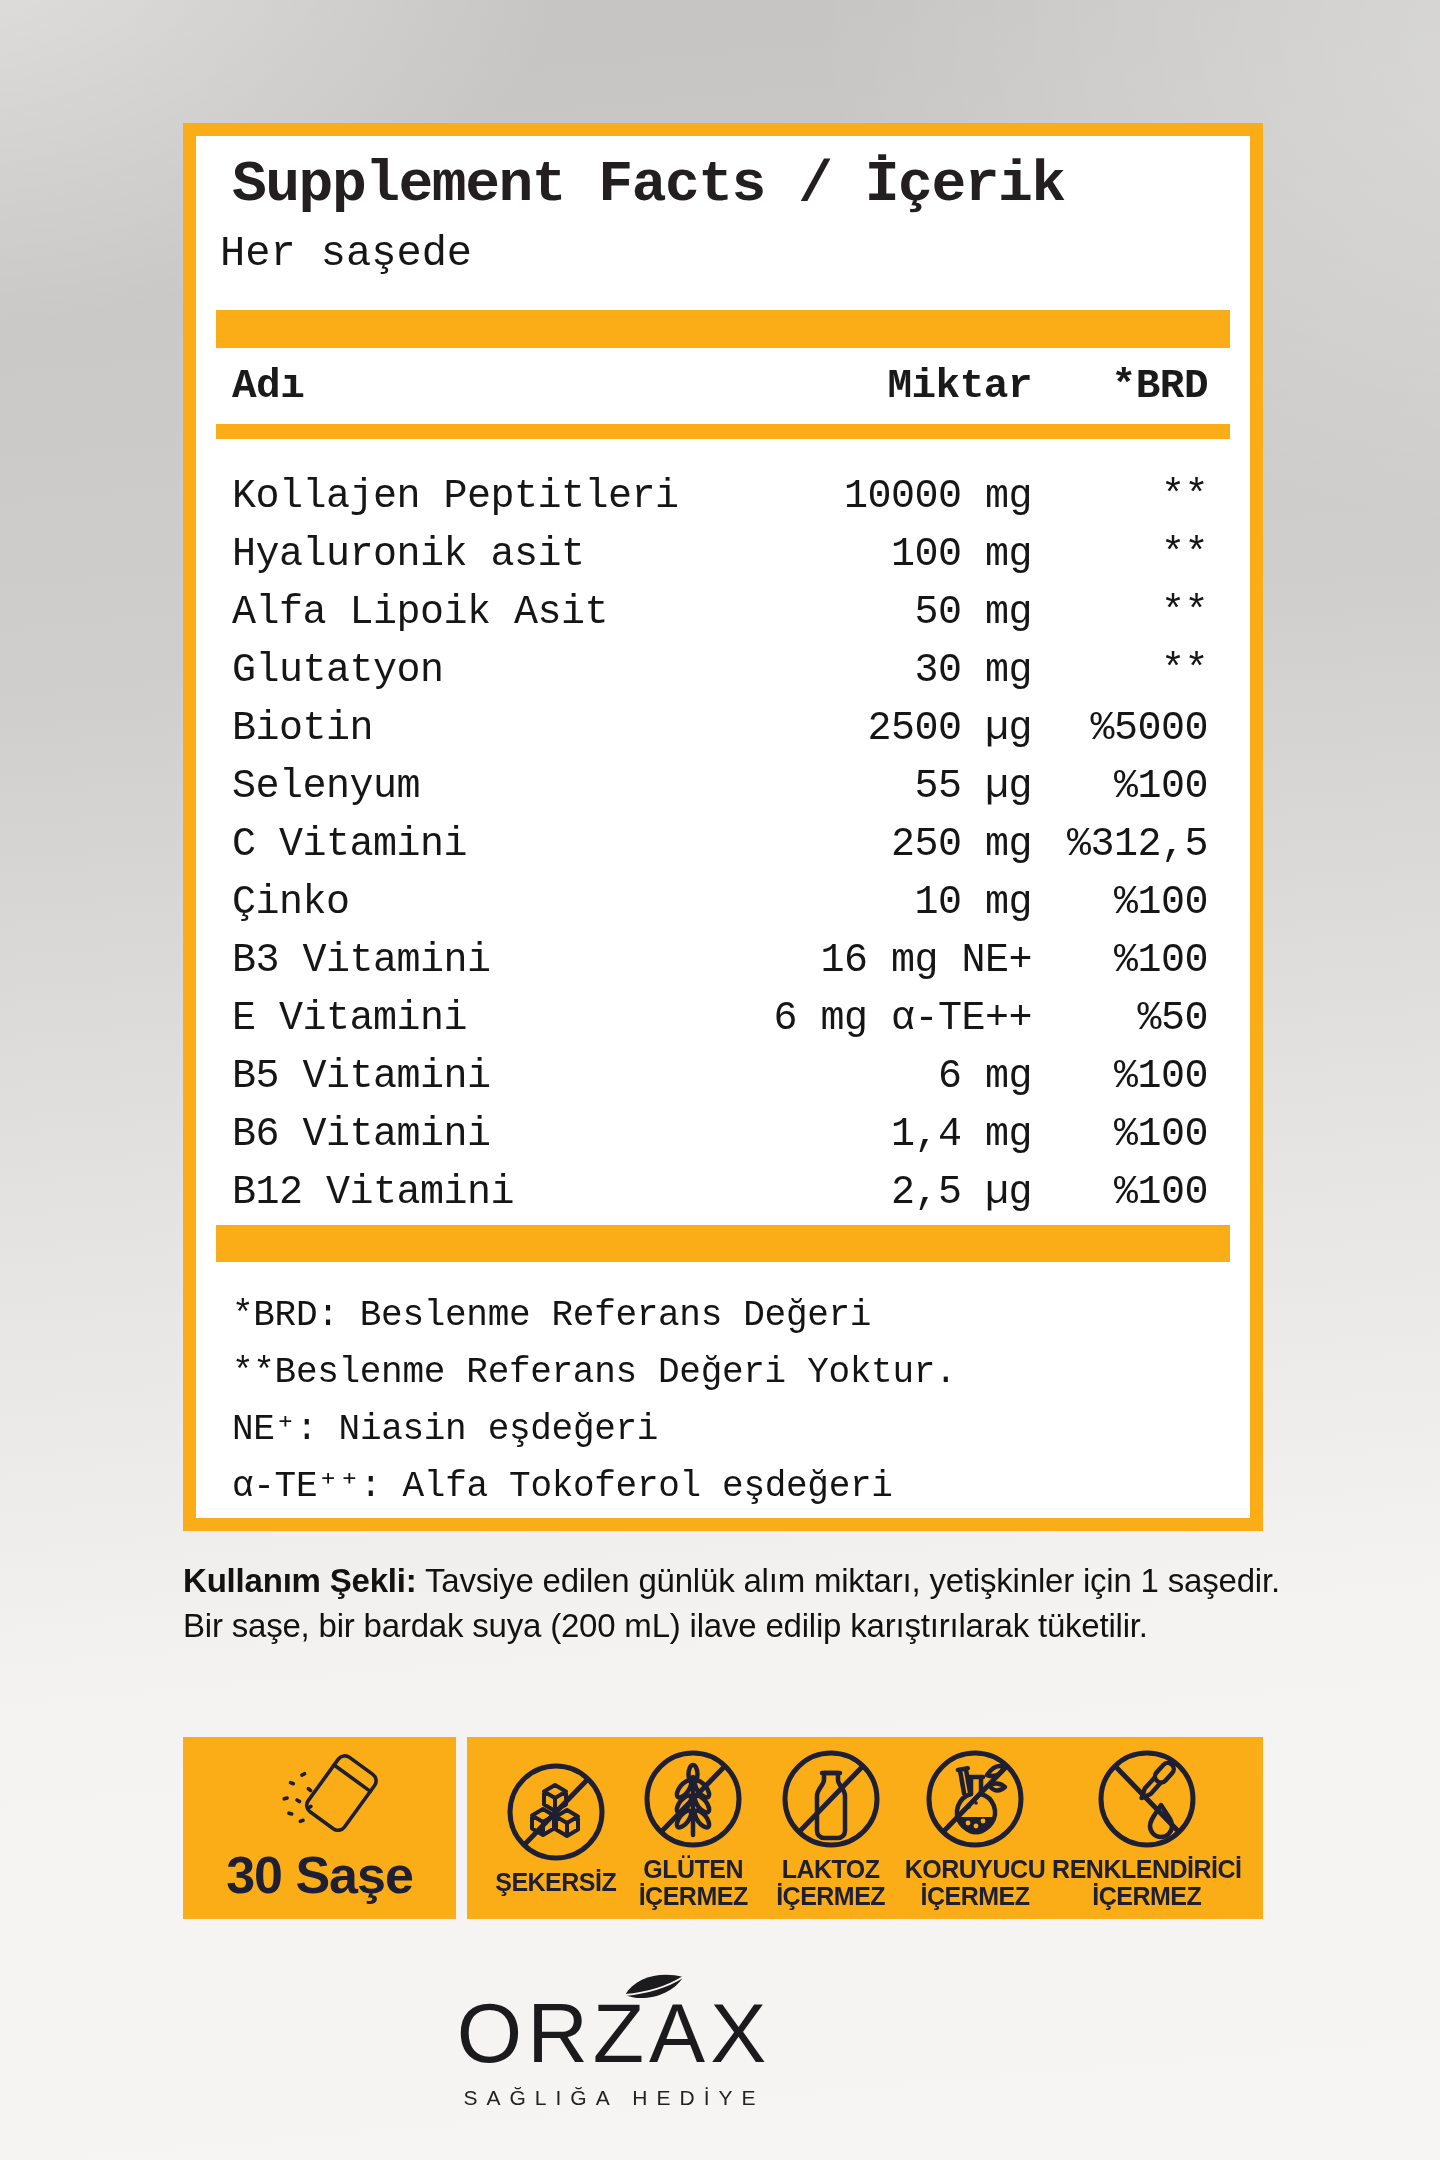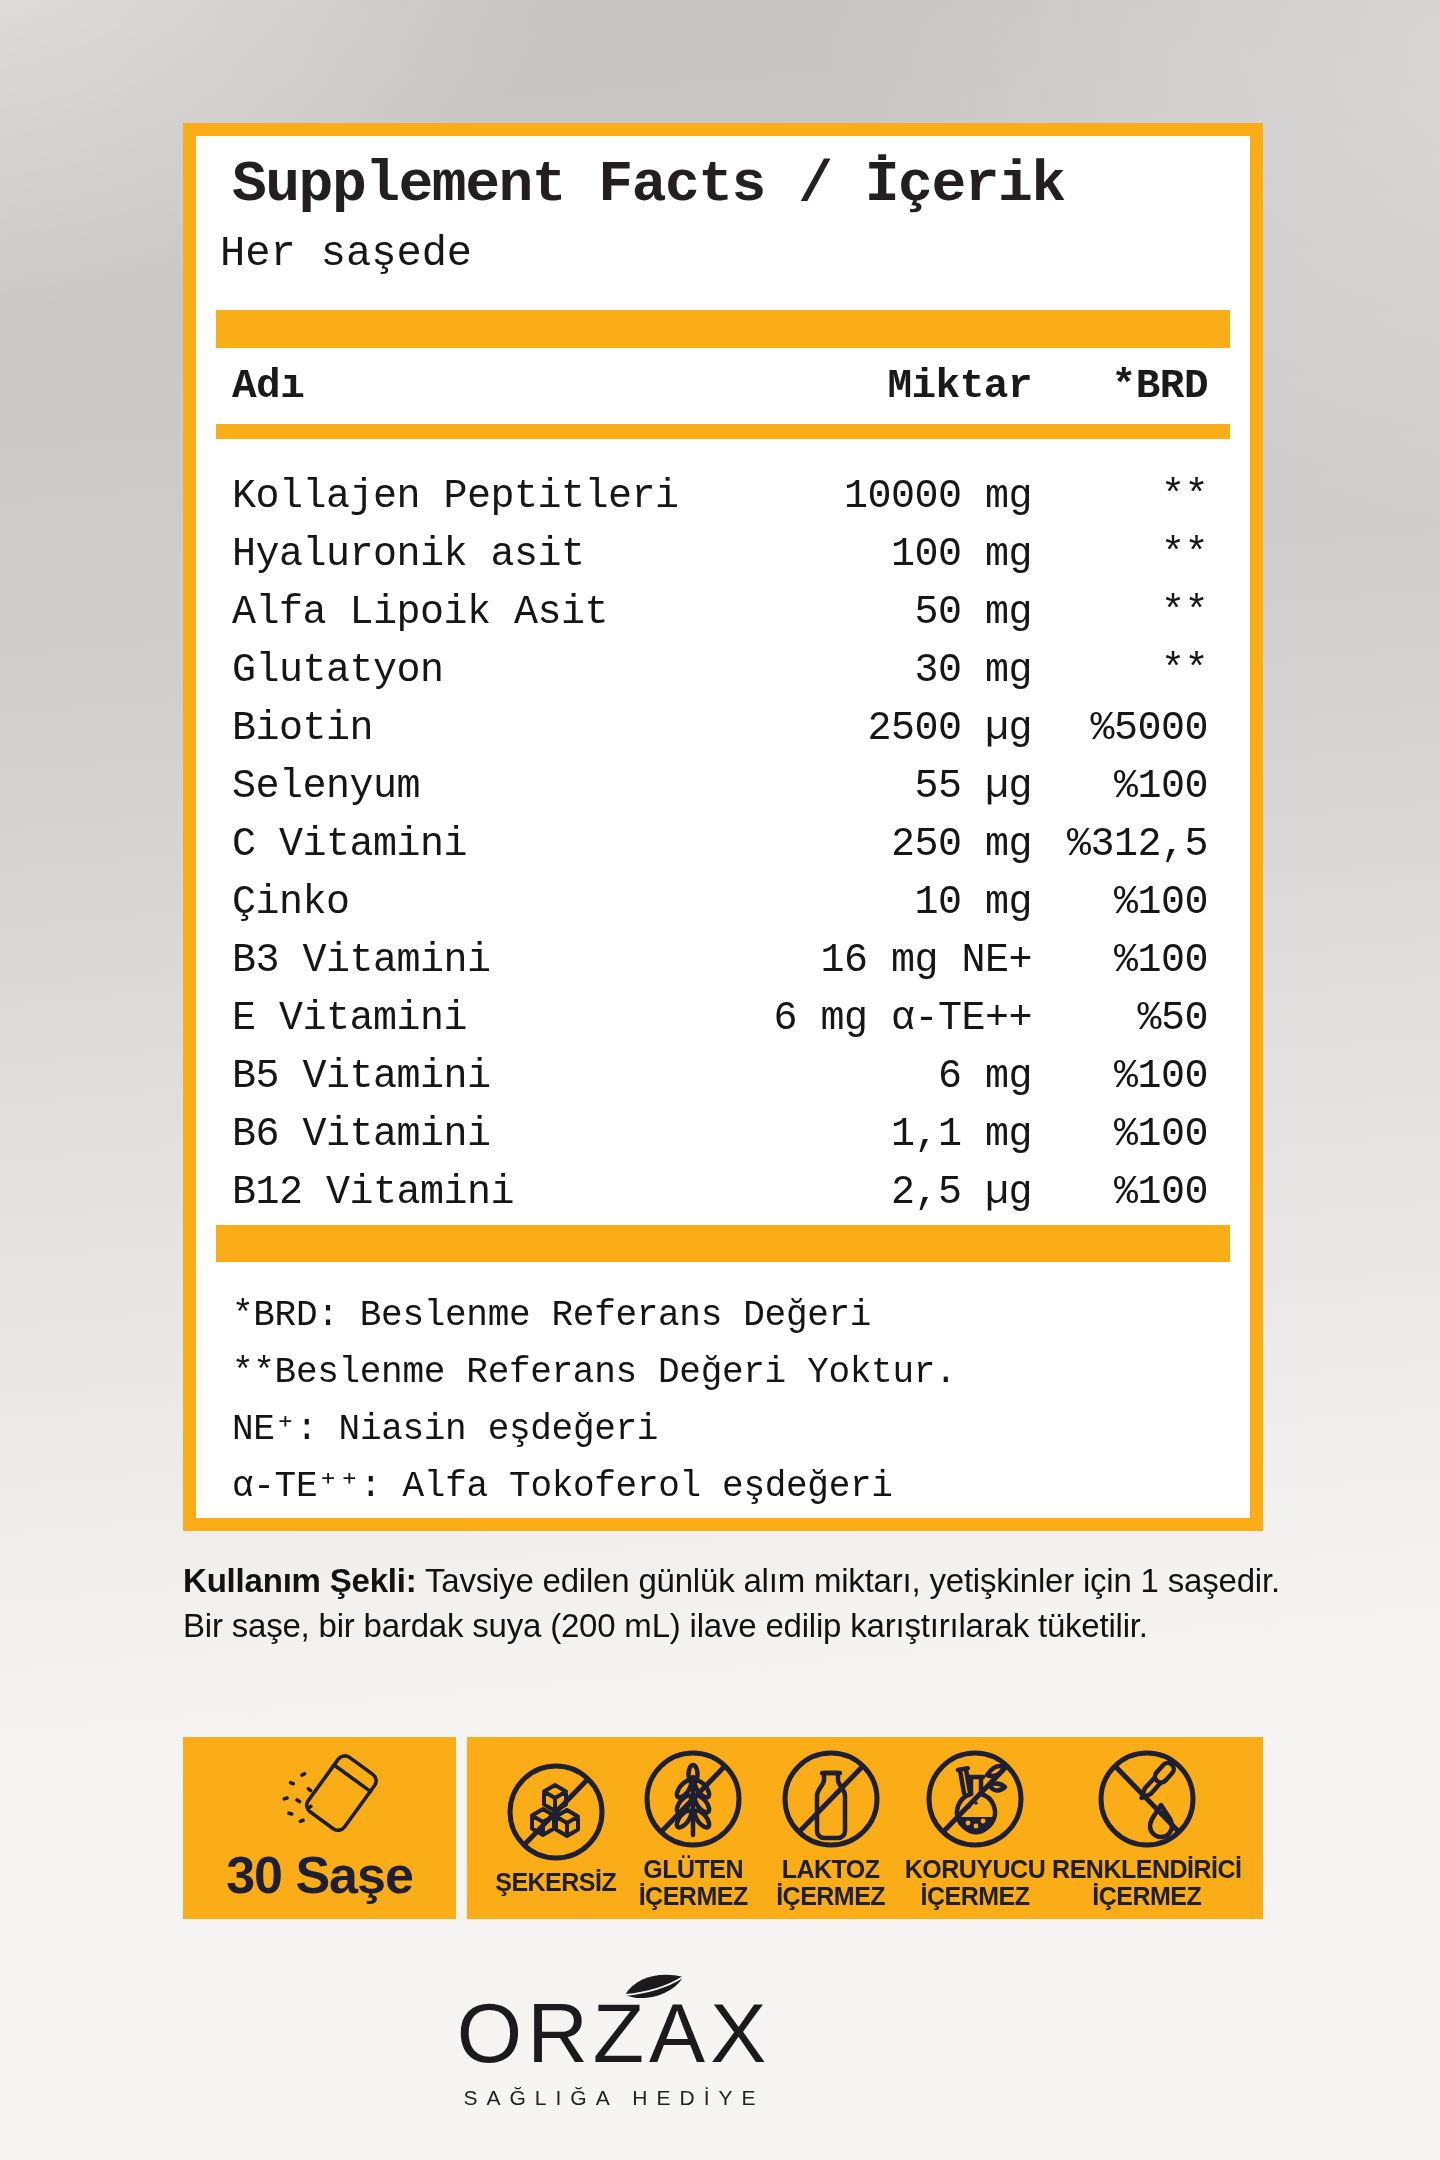--- a/index.html
+++ b/index.html
@@ -163,21 +163,21 @@
           <div class="amt">6 mg α-TE++</div>
           <div class="brd">%50</div>
         </div>
       <div class="row">
           <div class="name">B5 Vitamini</div>
           <div class="amt">6 mg</div>
           <div class="brd">%100</div>
         </div>
       <div class="row">
           <div class="name">B6 Vitamini</div>
-          <div class="amt">1,1 mg</div>
+          <div class="amt">1,4 mg</div>
           <div class="brd">%100</div>
         </div>
       <div class="row">
           <div class="name">B12 Vitamini</div>
           <div class="amt">2,5 µg</div>
           <div class="brd">%100</div>
         </div>
     </div>
 
     <div class="band bottom"></div>

